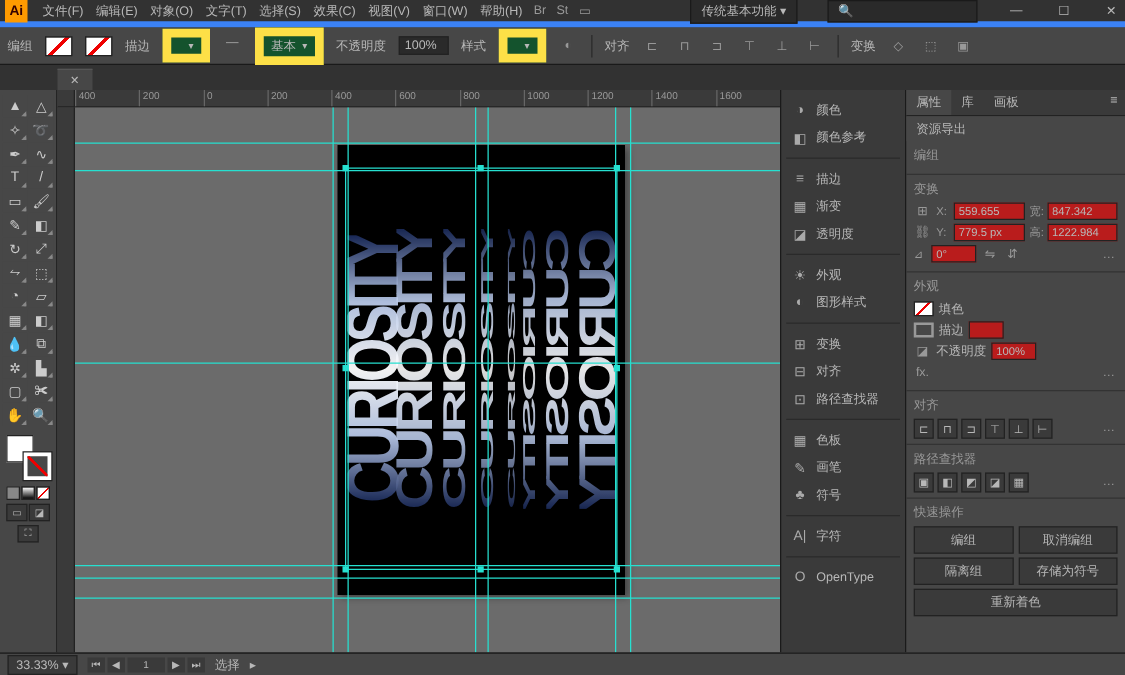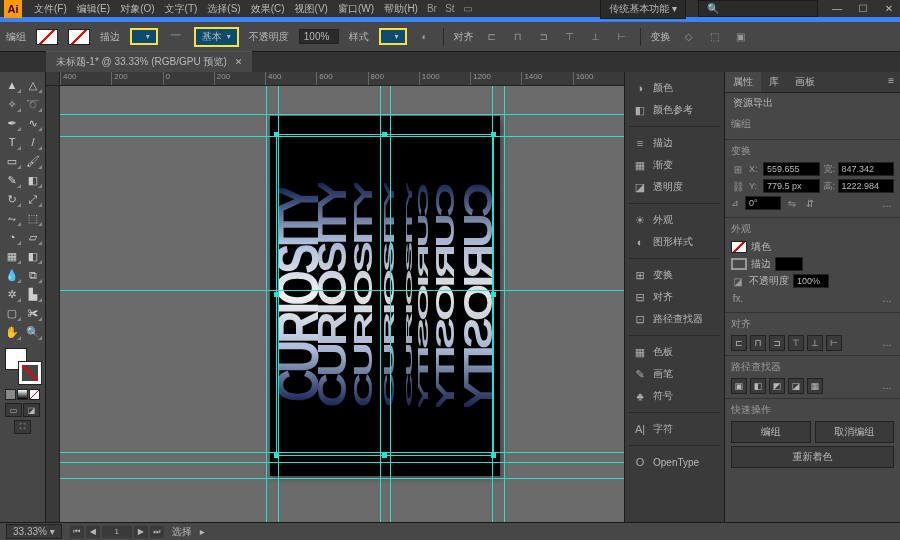--- a/index.html
+++ b/index.html
@@ -1,28 +1,28 @@
 <!DOCTYPE html>
 <html><head>
 <meta charset="utf-8">
 <style>
 *{margin:0;padding:0;box-sizing:border-box;font-family:"Microsoft YaHei",Arial,sans-serif;font-size:10px;color:#b8b8b8;user-select:none}
 body{background:#323232;width:900px;height:540px;overflow:hidden;position:relative}
 .menubar{height:22px;background:#323232;display:flex;align-items:center;padding:0 4px;gap:2px;border-bottom:5px solid #3b82f6}
 .ai-logo{width:18px;height:18px;background:#ff9a00;color:#330000;font-weight:bold;display:flex;align-items:center;justify-content:center;font-size:11px;margin-right:6px}
 .menu-item{padding:2px 4px;cursor:pointer;font-size:10px}
-.menubar-right{margin-left:auto;display:flex;align-items:center;gap:12px}
+.menubar-right{margin-left:auto;display:flex;align-items:center;gap:24px}
 .prefs-dd{background:#2a2a2a;padding:2px 8px;font-size:10px;border:1px solid #1a1a1a}
 .search-box{background:#2a2a2a;padding:2px 8px;font-size:10px;width:120px;border:1px solid #1a1a1a}
 .close-btn{width:14px;height:14px;display:flex;align-items:center;justify-content:center;font-size:10px}
 
 .controlbar{height:30px;background:#474747;display:flex;align-items:center;padding:0 6px;gap:10px;border-bottom:1px solid #1a1a1a}
 .cb-label{font-size:10px}
 .cb-swatch{width:22px;height:16px;background:linear-gradient(135deg,#fff 0 45%,#e00 45% 55%,#fff 55%);border:1px solid #222}
-.cb-dd{background:#0c4a6e;padding:1px 6px;font-size:10px;border:2px solid #fde047;display:flex;align-items:center;gap:3px}
+.cb-dd{background:#14532d;padding:1px 6px;font-size:10px;border:7px solid #fde047;display:flex;align-items:center;gap:3px}
 .cb-dd::after{content:"▾";font-size:8px;margin-left:2px}
 .cb-input{background:#2a2a2a;border:1px solid #222;padding:1px 4px;font-size:10px;width:40px}
 .cb-icon{width:16px;height:16px;display:flex;align-items:center;justify-content:center;font-size:10px;color:#999}
 .cb-sep{width:1px;height:18px;background:#2a2a2a}
 
 .tabbar{height:20px;background:#323232;display:flex;align-items:flex-end;padding-left:46px}
 .doc-tab{background:#474747;padding:3px 10px;font-size:10px;display:flex;align-items:center;gap:8px;border-top:1px solid #555}
 .tab-x{font-size:9px}
 
 .workarea{position:absolute;top:72px;left:0;right:0;bottom:18px;display:flex}
@@ -63,21 +63,21 @@
 
 .right-panels{width:176px;background:#474747;border-left:1px solid #1a1a1a;display:flex;flex-direction:column;overflow:hidden}
 .rp-tabs{display:flex;background:#3a3a3a;border-bottom:1px solid #222}
 .rp-tab{padding:3px 8px;font-size:10px;cursor:pointer}
 .rp-tab.active{background:#474747}
 .rp-hamb{margin-left:auto;padding:3px 6px;font-size:10px}
 .rp-section{padding:4px 6px;border-bottom:1px solid #333}
 .rp-title{font-size:10px;color:#999;margin-bottom:4px}
 .rp-row{display:flex;align-items:center;gap:4px;margin-bottom:3px}
 .rp-label{font-size:9px;color:#999;width:10px}
-.rp-field{background:#000000;border:1px solid #222;padding:1px 3px;font-size:9px;flex:1;min-width:0}
+.rp-field{background:#b91c1c;border:1px solid #222;padding:1px 3px;font-size:9px;flex:1;min-width:0}
 .rp-icon{width:14px;height:14px;display:flex;align-items:center;justify-content:center;font-size:10px;color:#999}
 .rp-iconrow{display:flex;gap:3px;flex-wrap:wrap}
 .rp-ibox{width:16px;height:16px;background:#3a3a3a;border:1px solid #222;display:flex;align-items:center;justify-content:center;font-size:9px}
 .rp-btn{flex:1;background:#3a3a3a;border:1px solid #222;padding:3px 2px;font-size:10px;text-align:center;cursor:pointer}
 .rp-swatch{width:16px;height:12px;border:1px solid #222}
 .rp-swatch.none{background:linear-gradient(135deg,#fff 0 45%,#e00 45% 55%,#fff 55%)}
 
 .statusbar{position:absolute;bottom:0;left:0;right:0;height:18px;background:#474747;border-top:1px solid #1a1a1a;display:flex;align-items:center;padding:0 6px;gap:8px;font-size:10px}
 .sb-zoom{background:#3a3a3a;padding:1px 6px;border:1px solid #222}
 .sb-nav{display:flex;gap:2px}
@@ -132,21 +132,20 @@
   <span class="cb-icon">⊢</span>
   <div class="cb-sep"></div>
   <span class="cb-label">变换</span>
   <span class="cb-icon">◇</span>
   <span class="cb-icon">⬚</span>
   <span class="cb-icon">▣</span>
 </div>
 
 <div class="tabbar">
   <div class="doc-tab">
-    <span>未标题-1* @ 33.33% (RGB/GPU 预览)</span>
     <span class="tab-x">✕</span>
   </div>
 </div>
 
 <div class="workarea">
 
   <div class="toolbox">
     <div class="tool-row">
         <div class="tool">▲</div>
         <div class="tool">△</div>
@@ -427,20 +426,24 @@
         <span style="margin-left:auto" class="rp-icon">…</span>
       </div>
     </div>
     <div class="rp-section" style="border:none">
       <div class="rp-title">快速操作</div>
       <div class="rp-row">
           <div class="rp-btn">编组</div>
           <div class="rp-btn">取消编组</div>
         </div>
       <div class="rp-row">
+          <div class="rp-btn">隔离组</div>
+          <div class="rp-btn">存储为符号</div>
+        </div>
+      <div class="rp-row">
           <div class="rp-btn">重新着色</div>
         </div>
     </div>
   </div>
 </div>
 
 <div class="statusbar">
   <div class="sb-zoom"><span>33.33%</span> ▾</div>
   <div class="sb-nav">
     <div class="sb-navbtn">⏮</div>

